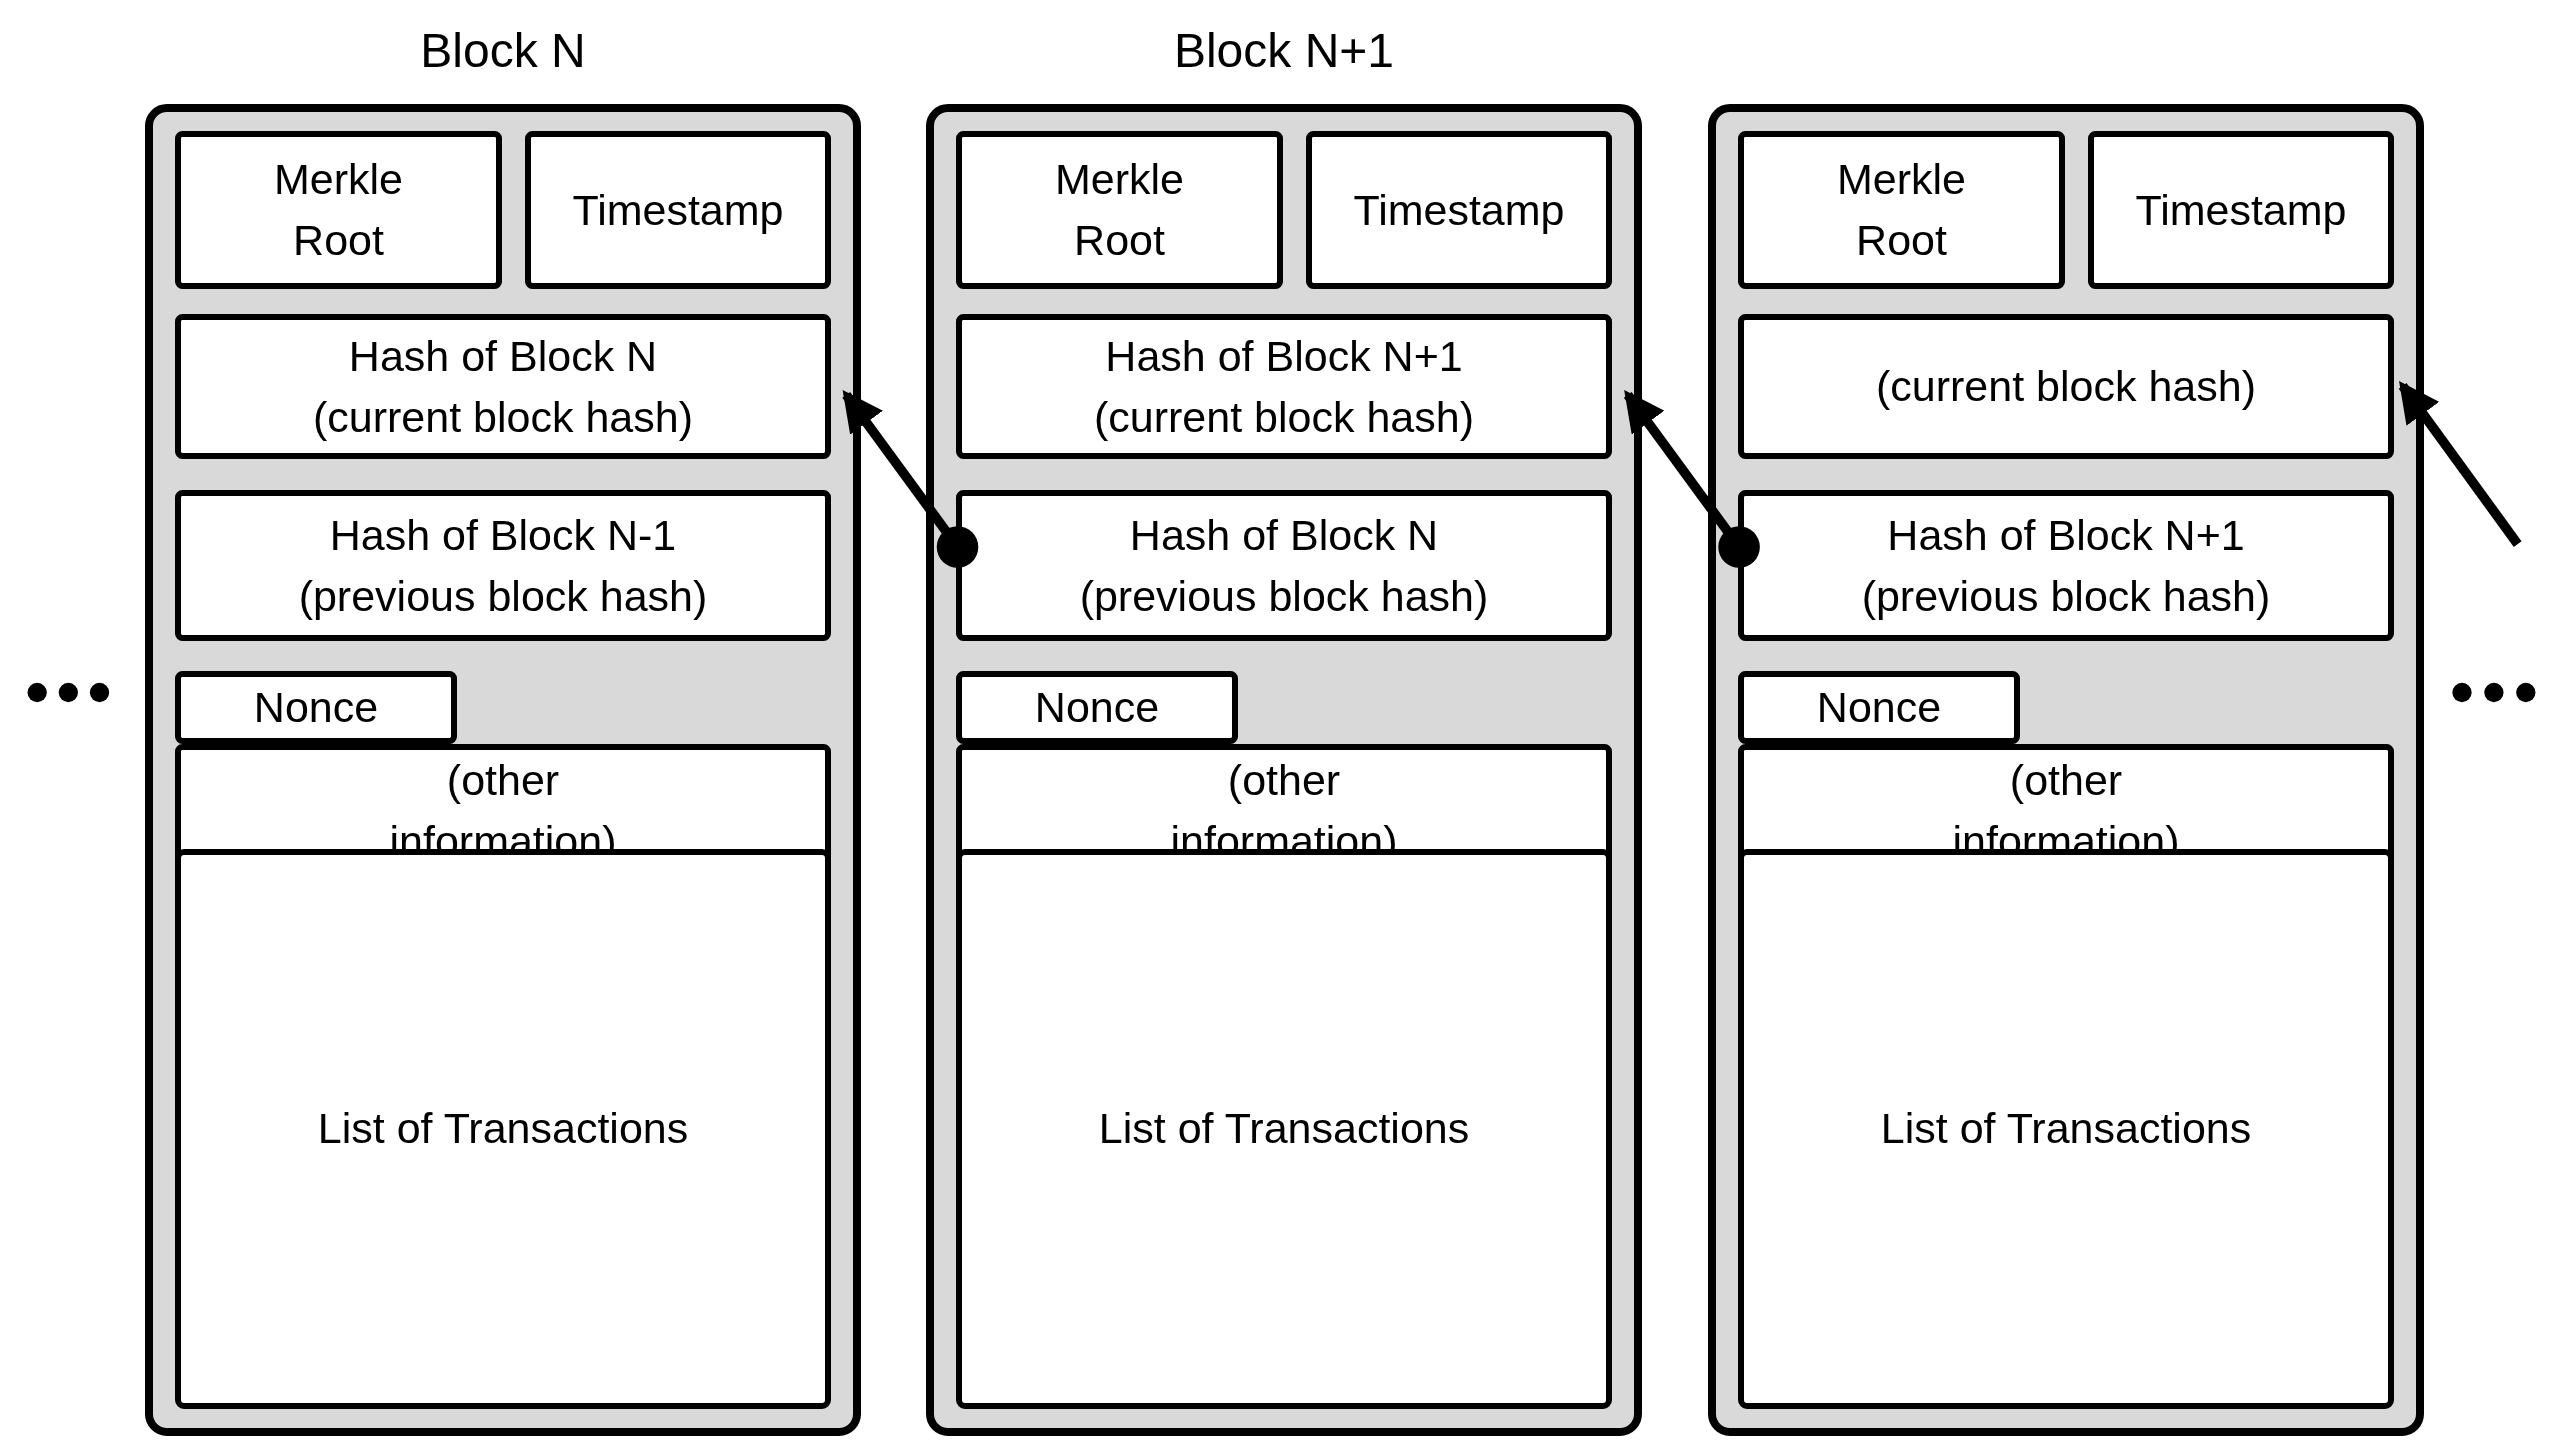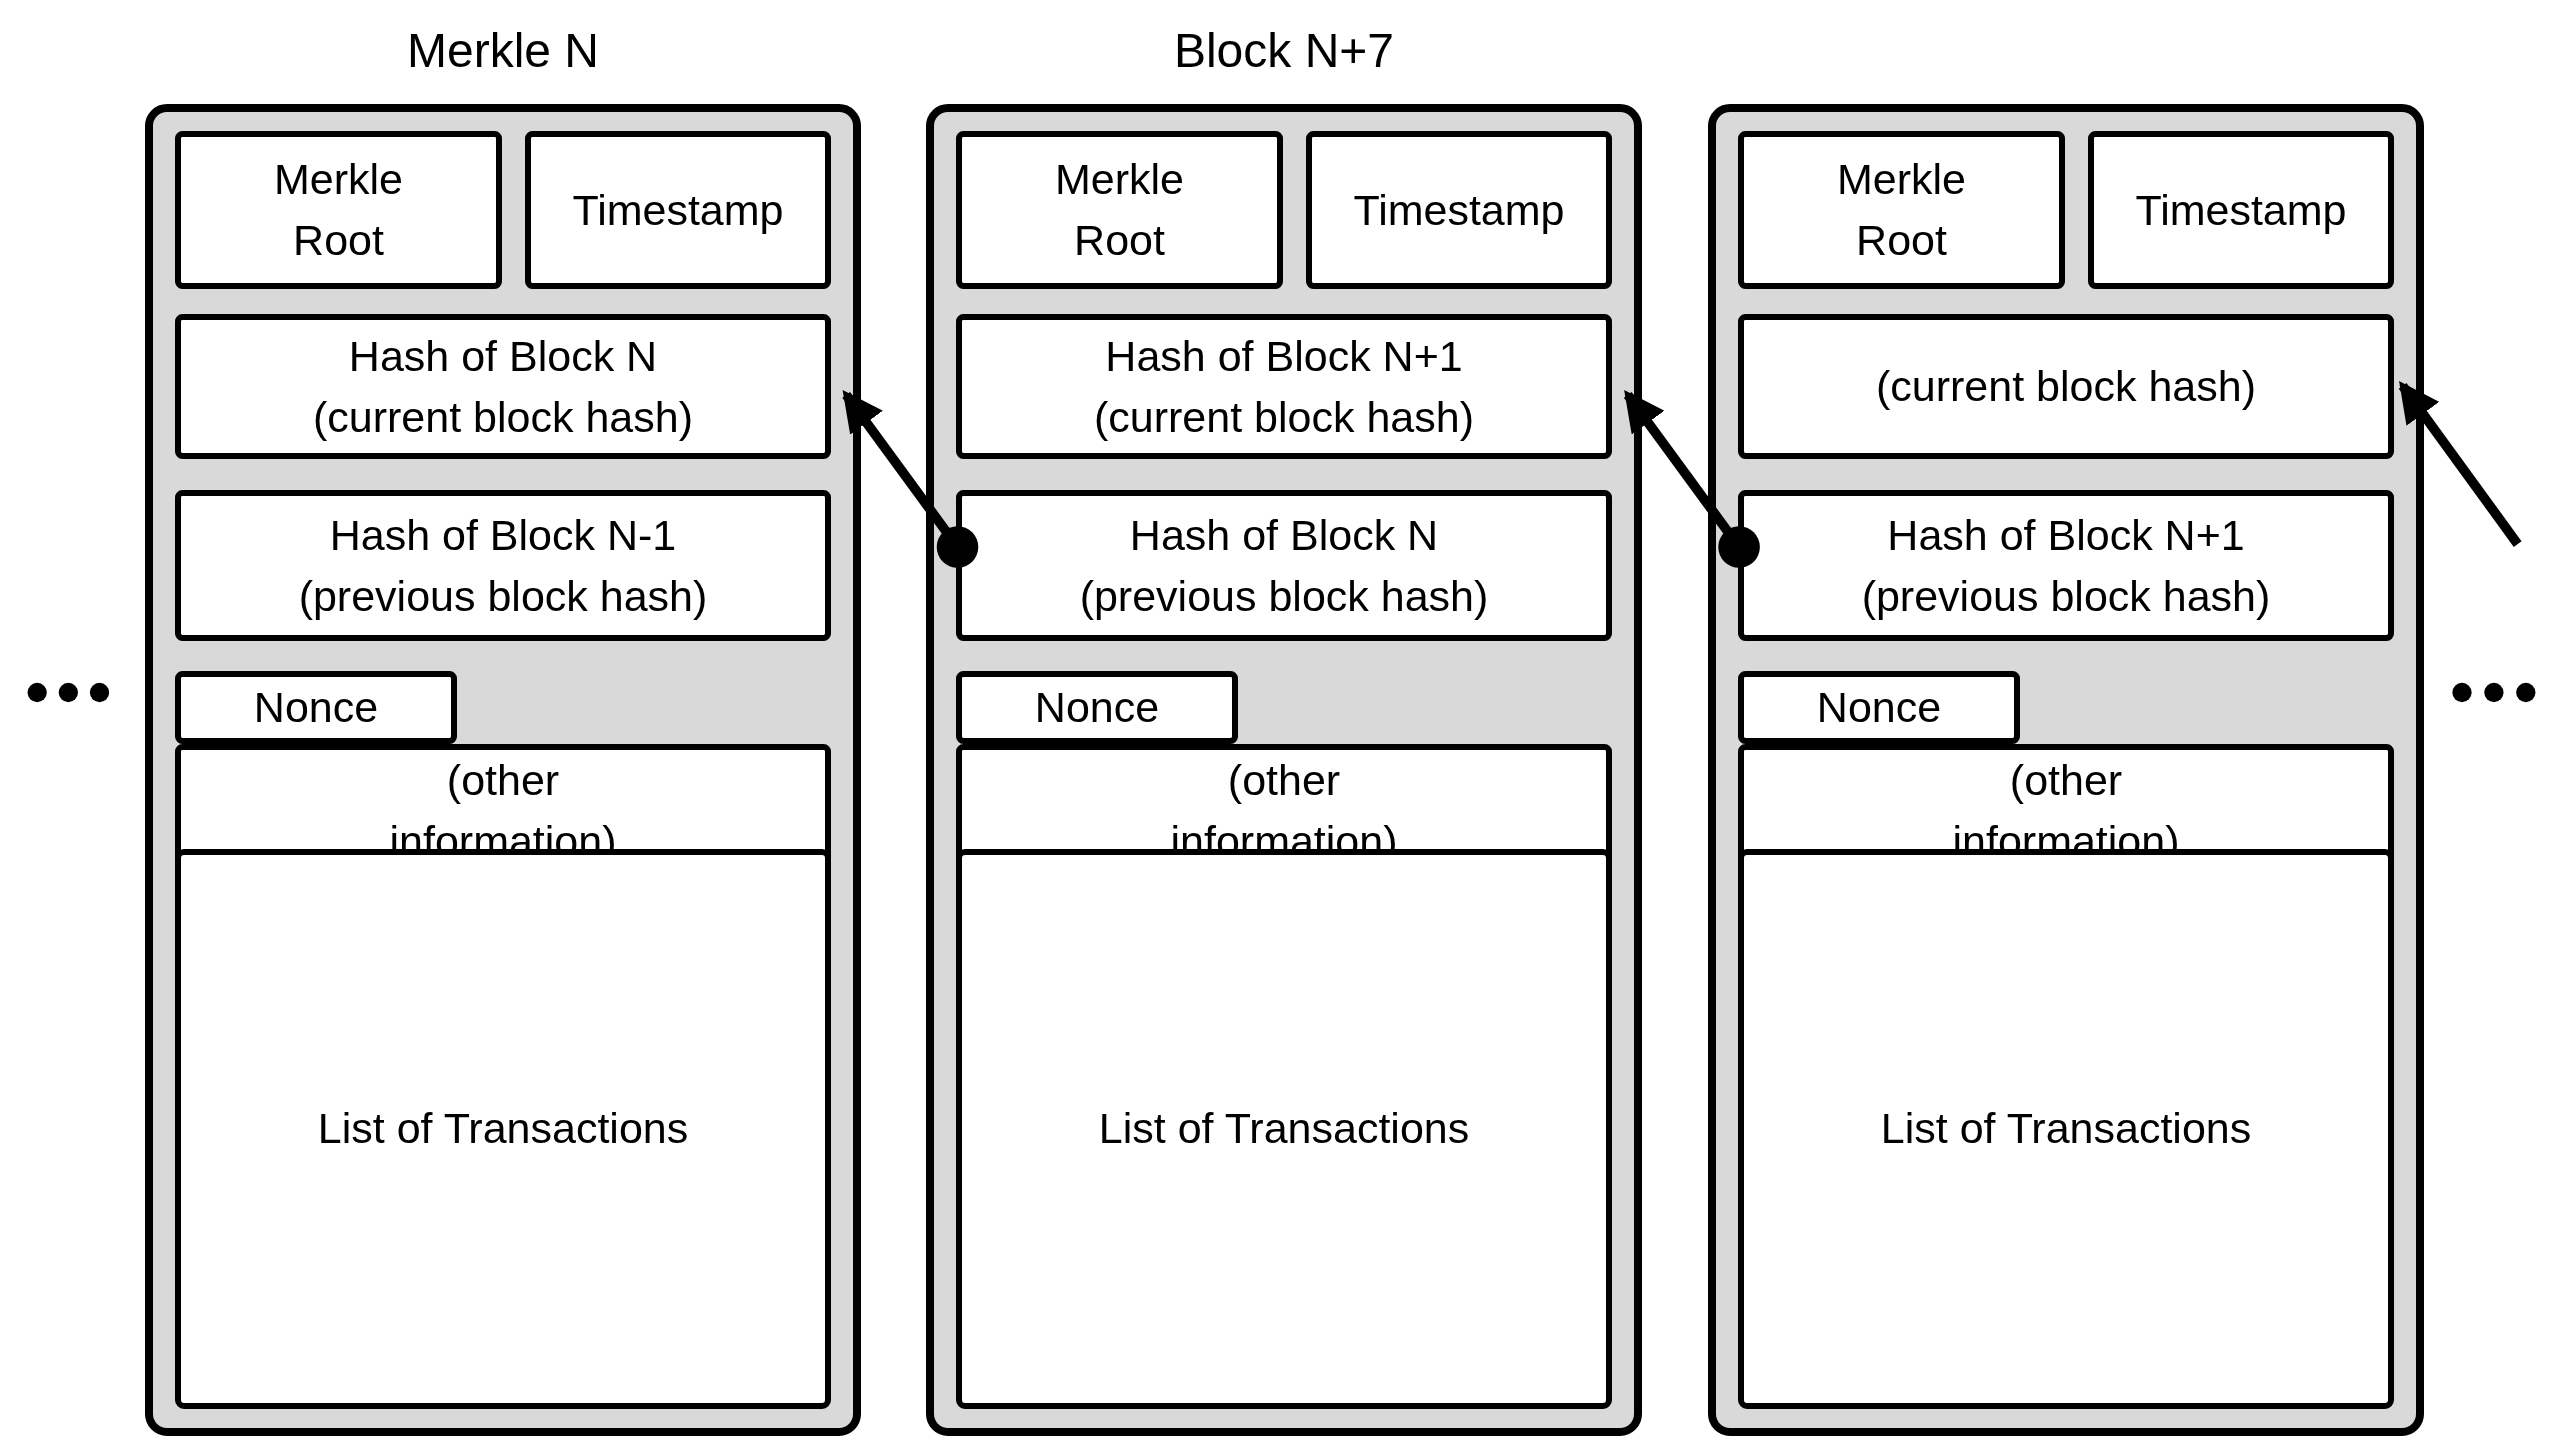--- a/index.html
+++ b/index.html
@@ -33,22 +33,22 @@
   .merkle-lbl{max-width:186px;}
   .other-lbl{max-width:319px;}
 
   .overlay{position:absolute;left:0;top:0;z-index:5;pointer-events:none;}
 </style>
 </head>
 <body>
 
 <div id="canvas">
 
-  <div class="block-title b0">Merkle N</div>
-  <div class="block-title b1">Block N+7</div>
+  <div class="block-title b0">Block N</div>
+  <div class="block-title b1">Block N+1</div>
 
   <div class="block b0">
     <div class="row row1">
       <div class="box merkle">
         <div class="lbl merkle-lbl">Merkle Root</div>
       </div>
       <div class="box timestamp">
         <div class="lbl">Timestamp</div>
       </div>
     </div>

